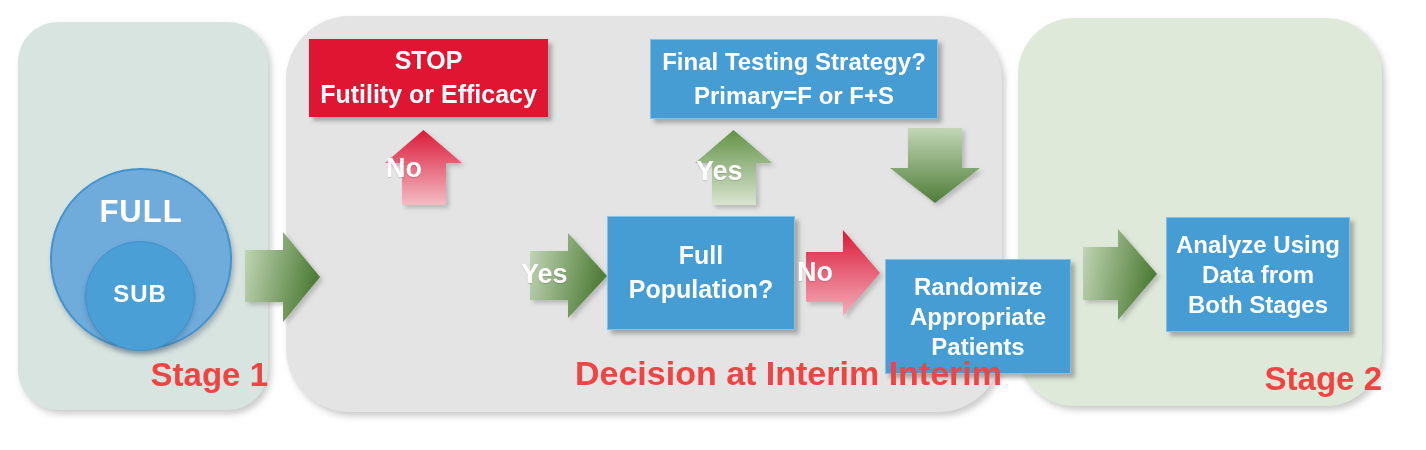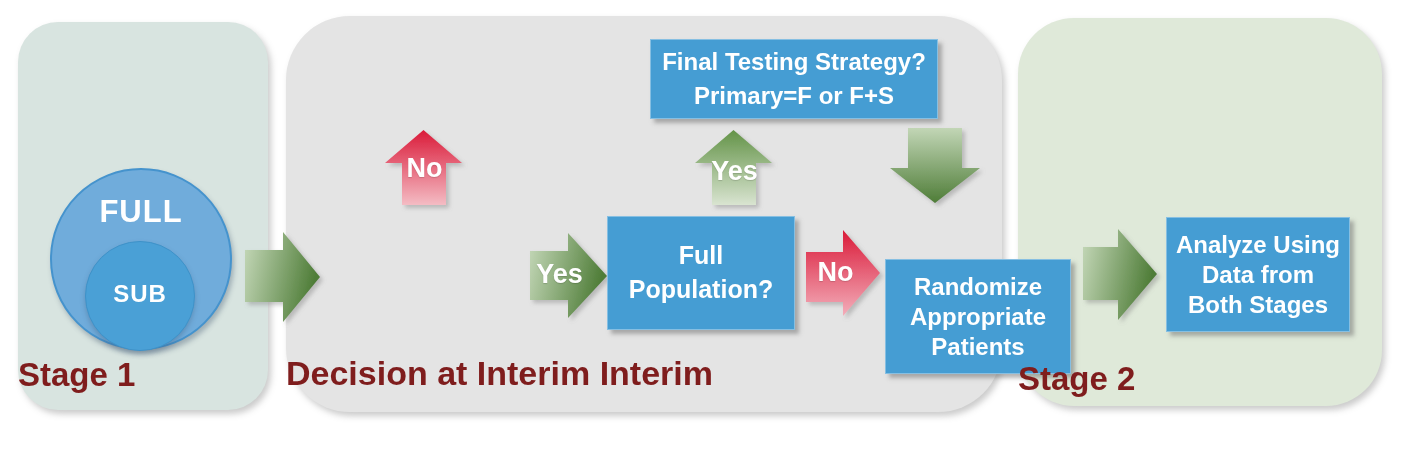--- a/index.html
+++ b/index.html
@@ -27,28 +27,28 @@
     color:#ffffff;text-align:center;box-shadow:4px 4px 4px rgba(110,110,110,0.5);}
   .box-blue{background:#459dd3;border:1px solid rgba(255,255,255,0.35);}
   .box-red{background:#df1532;}
   .box-stop{left:309px;top:39px;width:239px;height:78px;font-size:25px;line-height:1.35;}
   .box-final{left:650px;top:39px;width:286px;height:78px;font-size:24px;line-height:1.4;}
   .box-continue{left:333px;top:217px;width:187px;height:113px;font-size:26px;}
   .box-fullpop{left:607px;top:216px;width:186px;height:112px;font-size:25px;line-height:1.35;}
   .box-randomize{left:885px;top:217px;width:184px;height:113px;font-size:24px;line-height:1.25;margin-top:42px;}
   .box-analyze{left:1166px;top:217px;width:182px;height:113px;font-size:24px;line-height:1.25;}
 
-  .arrow-label{position:absolute;z-index:5;color:#ffffff;font-size:27px;text-align:center;width:77px;
+  .arrow-label{position:absolute;z-index:5;color:#ffffff;font-size:27px;text-align:left;width:77px;
     text-shadow:0 1px 1px rgba(0,0,0,0.15);}
   .lbl-no-up{left:386px;top:153px;}
   .lbl-yes-right{left:521px;top:259px;}
   .lbl-yes-up{left:696px;top:156px;}
   .lbl-no-right{left:797px;top:257px;}
 
-  .panel-label{position:absolute;z-index:4;color:#7f1d1d;text-align:left;}
+  .panel-label{position:absolute;z-index:4;color:#ef4444;text-align:right;}
   .lbl-stage1{left:18px;top:356px;width:250px;font-size:33px;}
   .lbl-decision{left:286px;top:354px;width:716px;font-size:34px;}
   .lbl-stage2{left:1018px;top:360px;width:364px;font-size:33px;}
 </style>
 </head>
 <body>
 
 <div class="canvas">
 
   <div class="panel panel-stage1"></div>
@@ -90,20 +90,24 @@
     <polygon filter="url(#ds)" fill="url(#gr)" points="1083,247 1118,247 1118,229 1157,274 1118,320 1118,300 1083,300"></polygon>
   </svg>
 
   <div class="circle circle-full">
     <div class="circle-label full-text">FULL</div>
   </div>
   <div class="circle circle-sub">
     <div class="circle-label sub-text">SUB</div>
   </div>
 
+  <div class="box box-red box-stop">
+    <div>STOP</div>
+    <div>Futility or Efficacy</div>
+  </div>
   <div class="box box-blue box-final">
     <div>Final Testing Strategy?</div>
     <div>Primary=F or F+S</div>
   </div>
   <div class="box box-blue box-fullpop">
     <div>Full</div>
     <div>Population?</div>
   </div>
   <div class="box box-blue box-randomize">
     <div>Randomize</div>

